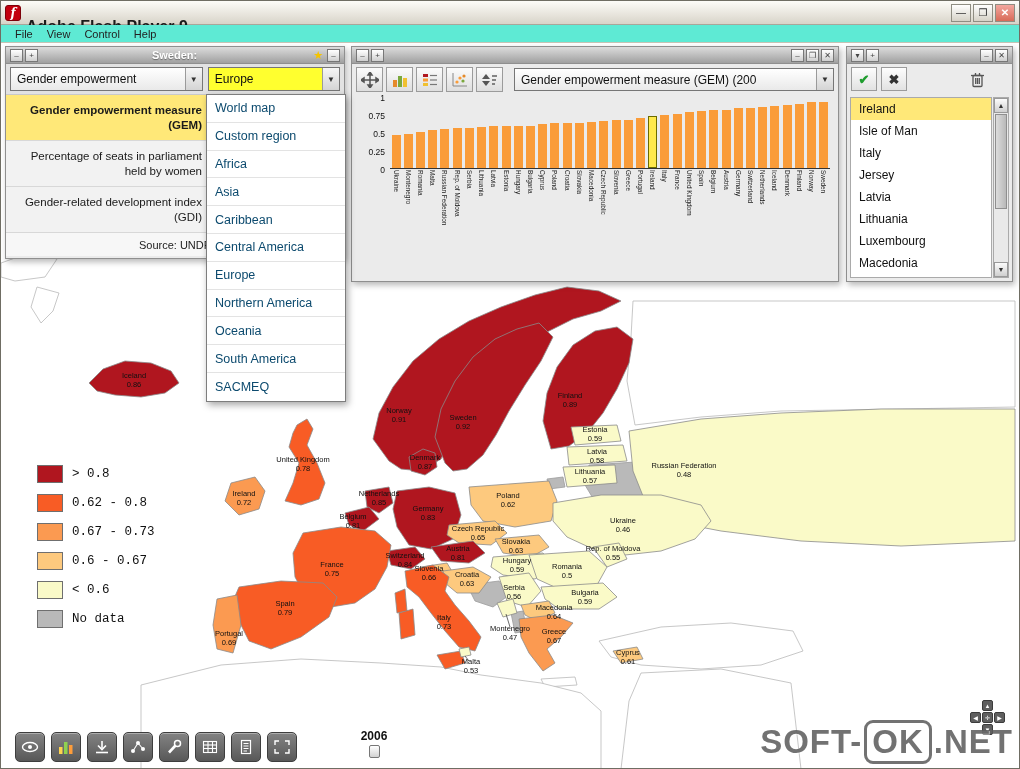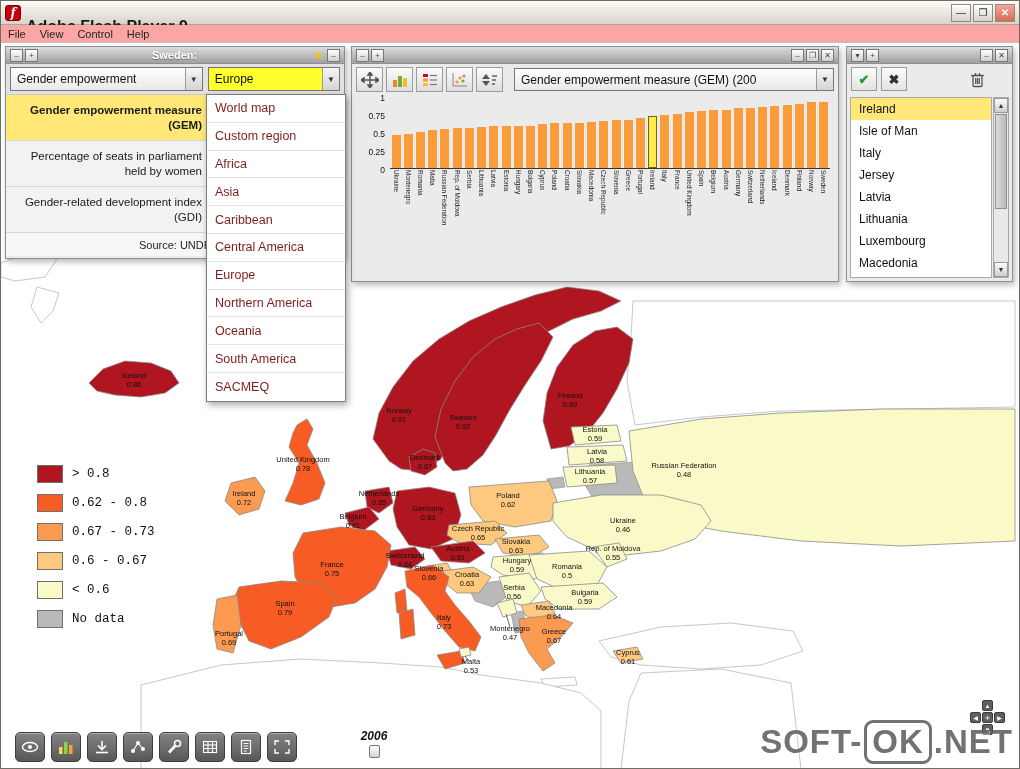--- a/index.html
+++ b/index.html
@@ -5,21 +5,21 @@
   *{margin:0;padding:0;box-sizing:border-box;font-family:"Liberation Sans",sans-serif;}
   html,body{width:1020px;height:769px;}
   body{position:relative;overflow:hidden;background:#fff;border:1px solid #6f6d63;}
 
   
   .titlebar{position:absolute;top:0;left:0;right:0;height:24px;background:linear-gradient(#fdfcf8,#d8d4c9);border-bottom:1px solid #a9a69a;display:flex;align-items:center;padding:0 4px;z-index:60;}
   .flash-icon{width:16px;height:16px;background:#c3000e;border:1px solid #7d0009;border-radius:3px;color:#fff;font:bold italic 12px "DejaVu Serif",serif;display:flex;align-items:center;justify-content:center;margin-right:5px;flex:none;}
   .title-text{font-size:16px;font-weight:bold;color:#1a1a1a;flex:1;white-space:nowrap;margin-top:28px;}
   .winbtn{width:20px;height:18px;border:1px solid #8f8d82;background:linear-gradient(#ffffff,#d6d2c7);font-size:10px;line-height:15px;text-align:center;margin-left:2px;color:#333;flex:none;}
   .winbtn.close{background:linear-gradient(#f2a79e,#d86a58);color:#fff;font-weight:bold;}
-  .menubar{position:absolute;top:24px;left:0;right:0;height:18px;background:#fca5a5;border-bottom:1px solid #c6c3b5;display:flex;align-items:center;z-index:60;padding-left:0;}
+  .menubar{position:absolute;top:24px;left:0;right:0;height:18px;background:#5eead4;border-bottom:1px solid #c6c3b5;display:flex;align-items:center;z-index:60;padding-left:7px;}
   .menu-item{font-size:11px;padding:1px 7px;color:#222;}
 
   
   .stage{position:absolute;top:42px;left:0;right:0;bottom:0;background:#fff;z-index:0;}
   #map-svg{position:absolute;top:42px;left:0;z-index:1;}
   #map-labels{position:absolute;inset:0;z-index:2;pointer-events:none;}
   .map-label{position:absolute;transform:translate(-50%,-50%);text-align:center;font-size:7.5px;line-height:1.2;color:#111;white-space:nowrap;}
 
   
   .panel{position:absolute;background:#ebebeb;border:1px solid #8f8f8f;box-shadow:2px 3px 6px rgba(0,0,0,.28);z-index:10;}
@@ -39,21 +39,21 @@
   #indicator-select{width:194px;}
   #region-select{width:133px;}
   .ind-row{display:flex;align-items:center;background:#f2f2f2;border-bottom:1px solid #d8d8d8;min-height:46px;}
   .ind-row.sel{background:#ffe878;font-weight:bold;}
   .ind-label{flex:1;text-align:right;font-size:11.5px;line-height:1.3;padding-right:8px;color:#1a1a1a;}
   .ind-value{width:42px;height:24px;background:#fa9c39;border:1px solid #b5701c;display:flex;align-items:center;justify-content:center;font-size:11px;font-weight:bold;color:#222;margin-right:92px;flex:none;}
   .src-row{height:23px;display:flex;align-items:center;justify-content:center;font-size:11px;color:#222;background:#f7f7f7;}
 
   
   #region-menu{position:absolute;left:205px;top:93px;width:140px;background:#fff;border:1px solid #7d7d7d;z-index:30;box-shadow:2px 3px 7px rgba(0,0,0,.35);}
-  .rm-item{height:27.8px;display:flex;align-items:center;padding-left:8px;font-size:12.5px;color:#7f1d1d;border-bottom:1px solid #e3e3e3;}
+  .rm-item{height:27.8px;display:flex;align-items:center;padding-left:8px;font-size:12.5px;color:#0c4a6e;border-bottom:1px solid #e3e3e3;}
   .rm-item:last-child{border-bottom:none;}
 
   
   #chart-panel{left:350px;top:45px;width:488px;height:236px;}
   .cp-toolbar{display:flex;align-items:center;padding:3px 4px;gap:3px;}
   .tool-btn{width:27px;height:25px;border:1px solid #9b9b9b;background:linear-gradient(#fbfbfb,#dedede);display:flex;align-items:center;justify-content:center;flex:none;}
   #chart-select{flex:1;height:23px;margin-left:8px;}
   .chart-area{position:absolute;left:6px;right:6px;top:50px;bottom:3px;}
   .yaxis{position:absolute;left:0;top:0;width:30px;height:74px;}
   .ytick{position:absolute;right:3px;font-size:8.5px;color:#111;}
@@ -86,21 +86,21 @@
   .lg-row{display:flex;align-items:center;margin-bottom:11px;}
   .lg-row.nodata{margin-top:4px;}
   .lg-swatch{width:26px;height:18px;border:1px solid #6f6f6f;margin-right:9px;flex:none;}
   .lg-label{font-size:12.5px;color:#111;font-family:Liberation Mono, monospace;}
 
   
   #bottom-toolbar{position:absolute;left:14px;top:731px;display:flex;gap:6px;z-index:15;}
   .bt-btn{width:30px;height:30px;border-radius:5px;border:1px solid #3e3e3e;background:linear-gradient(#838383,#585858);display:flex;align-items:center;justify-content:center;box-shadow:inset 0 1px 0 rgba(255,255,255,.35);}
 
   
-  #year-control{position:absolute;left:350px;top:728px;z-index:15;text-align:center;width:46px;font-style:italic;}
+  #year-control{position:absolute;left:350px;top:728px;z-index:15;text-align:center;width:46px;}
   .year-label{font-size:12px;font-weight:bold;color:#111;}
   .year-handle{width:11px;height:13px;background:linear-gradient(#fff,#d2d2d2);border:1px solid #777;border-radius:2px;margin:2px auto 0;}
   #pan-pad{position:absolute;right:14px;top:699px;width:35px;height:35px;z-index:15;}
   .pp{position:absolute;width:11px;height:11px;background:#5f5f5f;border-radius:2px;color:#fff;font-size:6px;line-height:11px;text-align:center;border:1px solid #3c3c3c;}
   #watermark{position:absolute;right:6px;bottom:4px;z-index:40;font-weight:bold;font-size:33px;color:rgba(95,95,95,.88);letter-spacing:1px;display:flex;align-items:center;text-shadow:1px 1px 0 rgba(255,255,255,.55);}
   .wm-box{border:3px solid rgba(95,95,95,.88);border-radius:9px;padding:0 5px;margin:0 2px;}
 </style>
 </head>
 <body>
 

